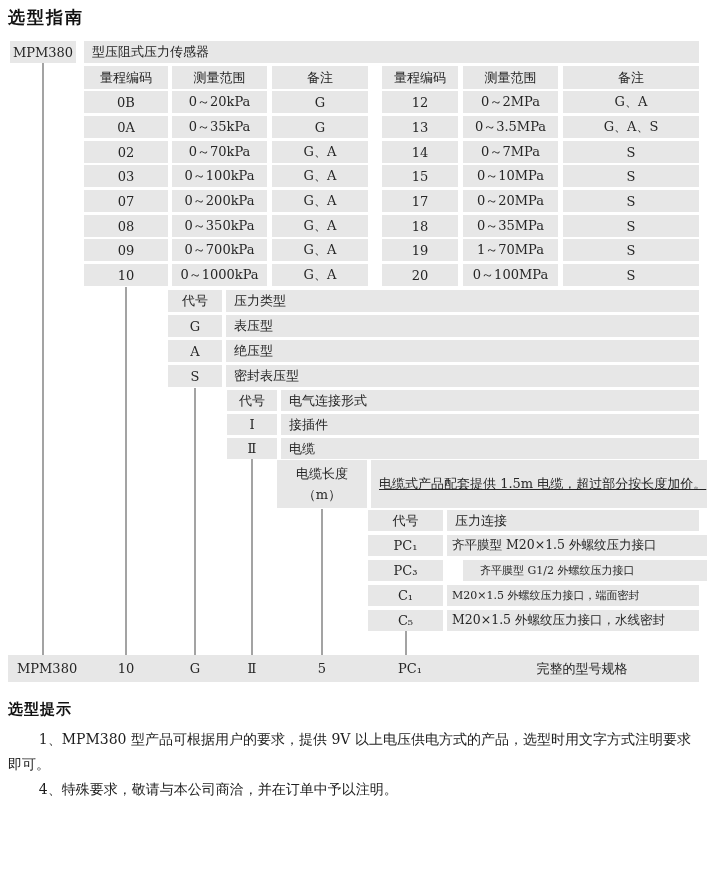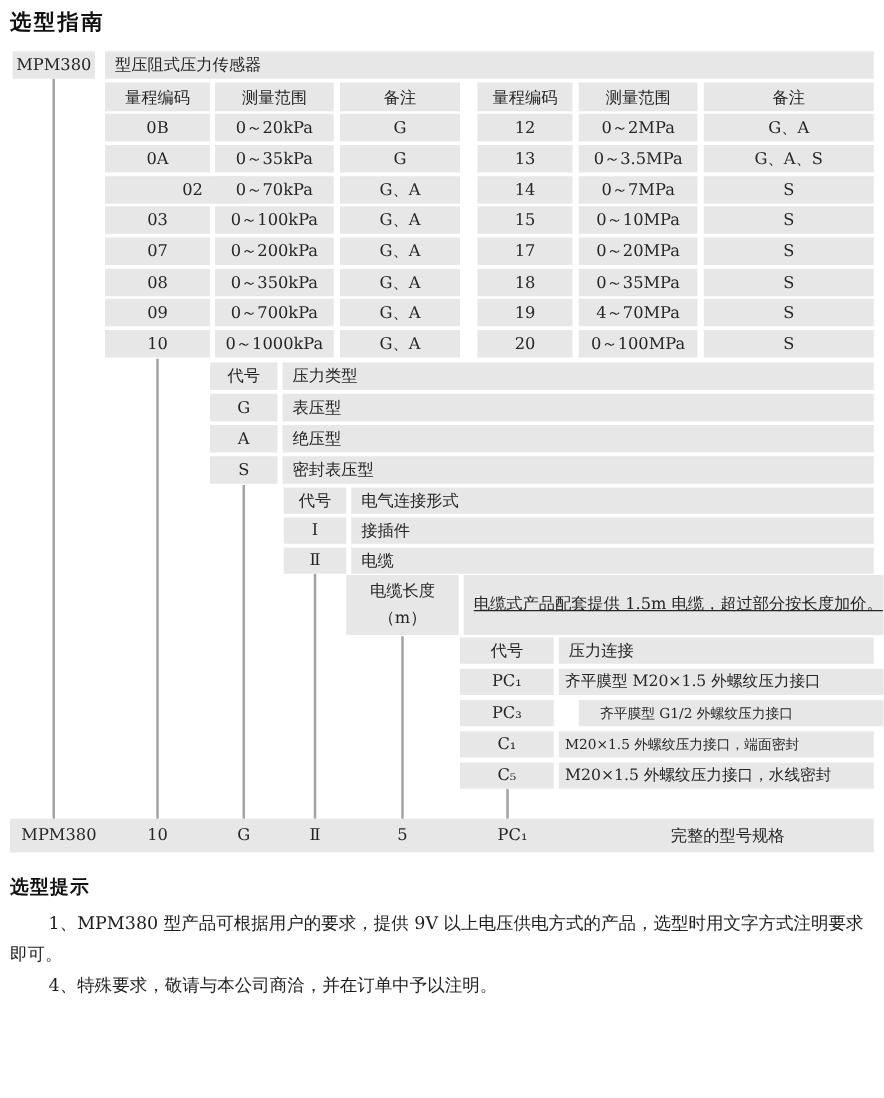--- a/index.html
+++ b/index.html
@@ -67,21 +67,21 @@
     <div class="cell" style="left:382px;top:66px;width:76px;height:23px;">量程编码</div>
     <div class="cell" style="left:463px;top:66px;width:95px;height:23px;">测量范围</div>
     <div class="cell" style="left:563px;top:66px;width:136px;height:23px;">备注</div>
 
     <div class="cell" style="left:84px;top:91px;width:84px;height:22px;">0B</div>
     <div class="cell" style="left:172px;top:91px;width:95px;height:22px;">0～20kPa</div>
     <div class="cell" style="left:272px;top:91px;width:96px;height:22px;">G</div>
     <div class="cell" style="left:84px;top:116px;width:84px;height:22px;">0A</div>
     <div class="cell" style="left:172px;top:116px;width:95px;height:22px;">0～35kPa</div>
     <div class="cell" style="left:272px;top:116px;width:96px;height:22px;">G</div>
-    <div class="cell" style="left:84px;top:141px;width:84px;height:22px;padding-left:28px;">02</div>
+    <div class="cell" style="left:84px;top:141px;width:84px;height:22px;">02</div>
     <div class="cell" style="left:172px;top:141px;width:95px;height:22px;">0～70kPa</div>
     <div class="cell" style="left:272px;top:141px;width:96px;height:22px;">G、A</div>
     <div class="cell" style="left:84px;top:165px;width:84px;height:22px;">03</div>
     <div class="cell" style="left:172px;top:165px;width:95px;height:22px;">0～100kPa</div>
     <div class="cell" style="left:272px;top:165px;width:96px;height:22px;">G、A</div>
     <div class="cell" style="left:84px;top:190px;width:84px;height:22px;">07</div>
     <div class="cell" style="left:172px;top:190px;width:95px;height:22px;">0～200kPa</div>
     <div class="cell" style="left:272px;top:190px;width:96px;height:22px;">G、A</div>
     <div class="cell" style="left:84px;top:215px;width:84px;height:22px;">08</div>
     <div class="cell" style="left:172px;top:215px;width:95px;height:22px;">0～350kPa</div>
@@ -105,21 +105,21 @@
     <div class="cell" style="left:382px;top:165px;width:76px;height:22px;">15</div>
     <div class="cell" style="left:463px;top:165px;width:95px;height:22px;">0～10MPa</div>
     <div class="cell" style="left:563px;top:165px;width:136px;height:22px;">S</div>
     <div class="cell" style="left:382px;top:190px;width:76px;height:22px;">17</div>
     <div class="cell" style="left:463px;top:190px;width:95px;height:22px;">0～20MPa</div>
     <div class="cell" style="left:563px;top:190px;width:136px;height:22px;">S</div>
     <div class="cell" style="left:382px;top:215px;width:76px;height:22px;">18</div>
     <div class="cell" style="left:463px;top:215px;width:95px;height:22px;">0～35MPa</div>
     <div class="cell" style="left:563px;top:215px;width:136px;height:22px;">S</div>
     <div class="cell" style="left:382px;top:239px;width:76px;height:22px;">19</div>
-    <div class="cell" style="left:463px;top:239px;width:95px;height:22px;">4～70MPa</div>
+    <div class="cell" style="left:463px;top:239px;width:95px;height:22px;">1～70MPa</div>
     <div class="cell" style="left:563px;top:239px;width:136px;height:22px;">S</div>
     <div class="cell" style="left:382px;top:264px;width:76px;height:22px;">20</div>
     <div class="cell" style="left:463px;top:264px;width:95px;height:22px;">0～100MPa</div>
     <div class="cell" style="left:563px;top:264px;width:136px;height:22px;">S</div>
 
     <div class="cell" style="left:168px;top:290px;width:54px;height:22px;">代号</div>
     <div class="cell left" style="left:226px;top:290px;width:473px;height:22px;">压力类型</div>
     <div class="cell" style="left:168px;top:315px;width:54px;height:22px;">G</div>
     <div class="cell left" style="left:226px;top:315px;width:473px;height:22px;">表压型</div>
     <div class="cell" style="left:168px;top:340px;width:54px;height:22px;">A</div>

